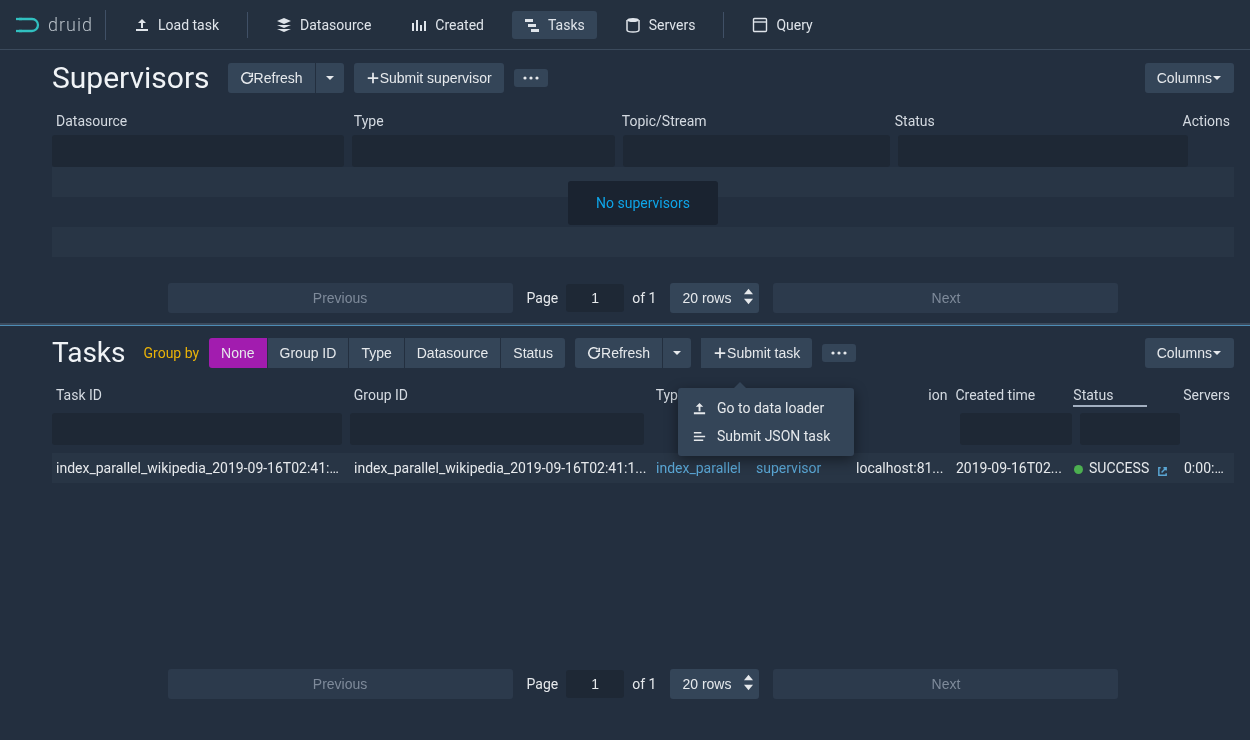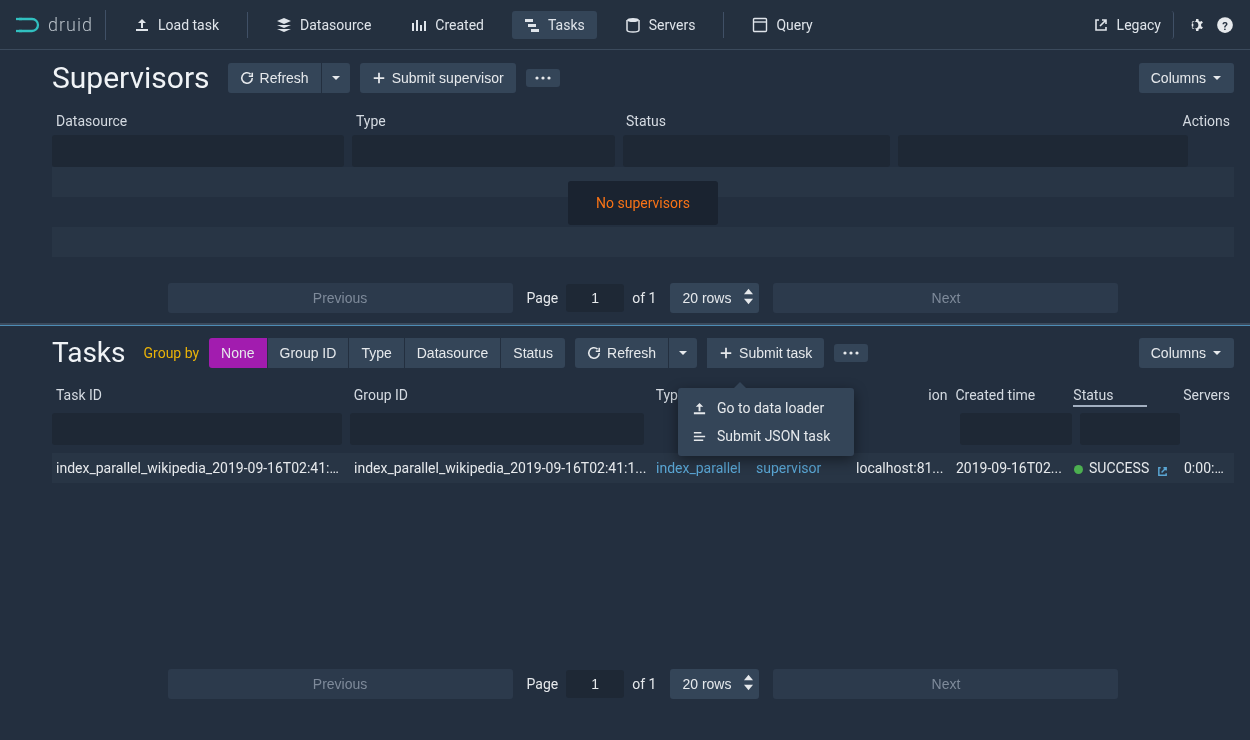--- a/index.html
+++ b/index.html
@@ -59,21 +59,21 @@
   .panel-title { font-size: 30px; font-weight: 400; color: #f0f3f6; margin-right: 8px;}
   .btn {
     background: #344558;
     border: none;
     color: #e6e9ec;
     border-radius: 3px;
     padding: 7px 12px;
     font-size: 14px;
     display: inline-flex;
     align-items: center;
-    gap: 6px;
+    gap: 0;
     cursor: pointer;
   }
   .btn.icon-only { padding: 7px 9px; }
   .btn.caret { padding: 7px 9px; }
   .btn-group { display: inline-flex; }
   .btn-group .btn { border-radius: 0; }
   .btn-group .btn:first-child { border-radius: 3px 0 0 3px; }
   .btn-group .btn:last-child { border-radius: 0 3px 3px 0; }
   .btn-group .btn + .btn { margin-left: 1px; }
   .seg-btn.active { background: #a21caf; }
@@ -97,21 +97,21 @@
     padding: 0 8px;
     color: #e6e9ec;
     font-size: 14px;
   }
   .empty-msg {
     display: inline-block;
     margin: 14px auto 10px;
     background: #1a2330;
     padding: 14px 28px;
     border-radius: 3px;
-    color: #f97316;
+    color: #0ea5e9;
     font-size: 14px;
   }
   .empty-wrap { text-align: center; }
   .row-stripes .stripe { height: 30px; }
   .row-stripes .stripe:nth-child(odd) { background: #283545; }
   .row-stripes .stripe:nth-child(even) { background: #232f3f; }
 
   .pager {
     display: flex;
     align-items: center;
@@ -259,37 +259,20 @@
   <div class="nav-item">
     <span class="ni-icon">
         <svg viewBox="0 0 16 16" fill="none" stroke="currentColor" stroke-width="1.4">
           <rect x="1.5" y="1.5" width="13" height="13" rx="1"></rect>
           <line x1="1.5" y1="5" x2="14.5" y2="5"></line>
         </svg>
       </span>
     <span>Query</span>
   </div>
 
-  <div class="nav-right">
-    <div class="nav-item" style="padding-right:12px;border-right:1px solid #405066;">
-      <span class="ni-icon">
-          <svg viewBox="0 0 16 16" fill="none" stroke="currentColor" stroke-width="1.6">
-            <path d="M6 3H3v10h10v-3M9 3h4v4M13 3l-6 6"></path>
-          </svg>
-        </span>
-      <span>Legacy</span>
-    </div>
-    <span class="ni-icon" style="width:18px;height:18px;cursor:pointer"><svg viewBox="0 0 16 16" fill="currentColor">
-          <path d="M8 5a3 3 0 100 6 3 3 0 000-6zM13.4 9l1.6.9-1 1.7-1.7-.6a5 5 0 01-1 .6l-.3 1.8H9l-.3-1.8a5 5 0 01-1-.6l-1.7.6-1-1.7L6.6 9a5 5 0 010-2L5 6.1l1-1.7 1.7.6a5 5 0 011-.6L9 2.6h2l.3 1.8a5 5 0 011 .6l1.7-.6 1 1.7-1.6.9a5 5 0 010 2z"></path>
-        </svg></span>
-    <span class="ni-icon" style="width:18px;height:18px;cursor:pointer"><svg viewBox="0 0 16 16" fill="currentColor">
-          <circle cx="8" cy="8" r="7"></circle>
-          <text x="8" y="12" text-anchor="middle" font-size="10" fill="#24303f" font-weight="bold">?</text>
-        </svg></span>
-  </div>
 </div>
 
 <div class="panel">
   <div class="panel-header">
     <span class="panel-title">Supervisors</span>
     <span class="btn-group">
       <button class="btn">
         <svg width="14" height="14" viewBox="0 0 16 16" fill="none" stroke="currentColor" stroke-width="1.8">
             <path d="M14 8a6 6 0 11-2-4.5M14 2v4h-4"></path>
           </svg>
@@ -319,20 +302,21 @@
       <span>Columns</span>
       <svg class="caret-icon" viewBox="0 0 10 10" fill="currentColor">
           <path d="M1 3l4 4 4-4z"></path>
         </svg>
     </button>
   </div>
 
   <div class="thead">
     <div class="th" style="width:300px">Datasource</div>
     <div class="th" style="width:270px">Type</div>
+    <div class="th" style="width:275px">Topic/Stream</div>
     <div class="th" style="width:290px">Status</div>
     <div class="th" style="flex:1;text-align:right">Actions</div>
   </div>
   <div class="filter-row">
     <input class="filter-input" style="width: 292px;">
     <input class="filter-input" style="width: 263px;">
     <input class="filter-input" style="width: 267px;">
     <input class="filter-input" style="width: 290px;">
   </div>
 

